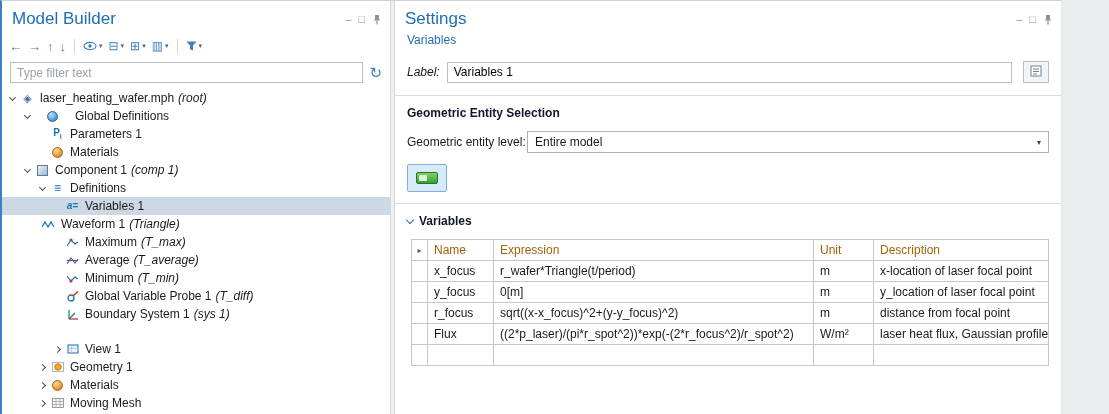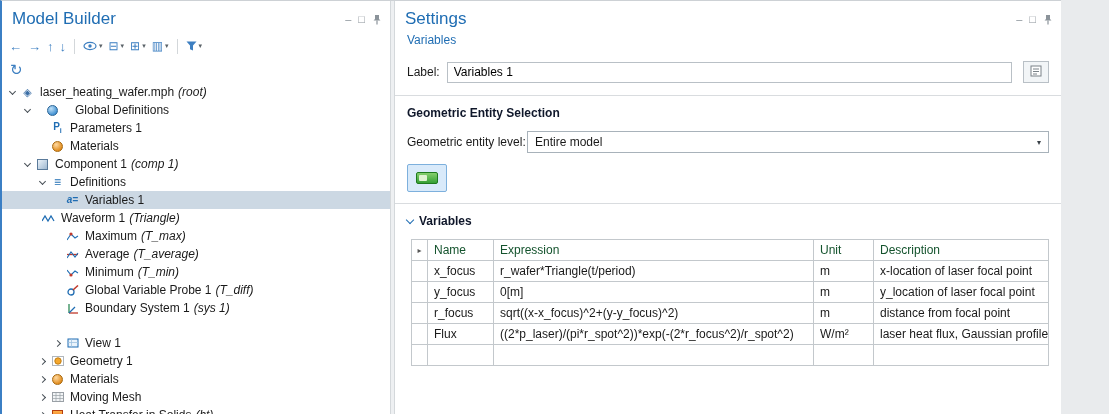--- a/index.html
+++ b/index.html
@@ -54,21 +54,21 @@
   .heat { width:11px; height:11px; border:1px solid #b53d0e; background:linear-gradient(180deg,#ffb347,#e2541b); }
   .pi { color:#1f6db3; font-weight:700; font-size:10px; line-height:1; }
   .pi sub { font-size:7px; }
   .defs { color:#1f6db3; font-weight:700; font-size:12px; line-height:1; }
   .vars { color:#1f6db3; font-weight:700; font-style:italic; font-size:10px; line-height:1; }
   .rooti { color:#3b6ea5; font-size:11px; line-height:1; }
 
   
   .subtitle { color:#1f6db3; margin:0 0 10px 12px; flex:none; }
   .label-row { display:flex; align-items:center; gap:7px; margin:4px 12px 12px 12px; flex:none; }
-  .label-row label { flex:none; }
+  .label-row label { flex:none;font-style:italic; }
   .text-input { flex:1; height:21px; border:1px solid #b9c0c6; padding:0 6px; font:inherit; }
   .icon-btn { flex:none; width:26px; height:22px; border:1px solid #b9c0c6; background:#f2f5f7;
               display:inline-flex; align-items:center; justify-content:center; margin-left:4px; padding:0; cursor:default; }
   .divider { height:1px; background:#d9dcdf; flex:none; }
   .section-header { display:flex; align-items:center; gap:6px; color:#0f172a; font-weight:700;
                     margin:10px 12px 9px 12px; flex:none; }
   .sec-chev { width:6px; height:6px; border-right:1.5px solid #1f6db3; border-bottom:1.5px solid #1f6db3;
               transform:rotate(45deg); margin-top:-3px; }
   .ges-row { display:flex; align-items:center; margin:2px 12px 11px 12px; flex:none; }
   .ges-row label { width:120px; flex:none; }
@@ -80,21 +80,21 @@
                 padding:0; flex:none; align-self:flex-start; cursor:default; }
   .green-pill { width:22px; height:12px; border:1px solid #1e7a1e; border-radius:2px;
                 background:linear-gradient(180deg,#86cf6e,#35a035); position:relative; }
   .green-pill::after { content:""; position:absolute; left:2px; top:2px; width:8px; height:6px;
                 background:#dff3d2; border-radius:1px; }
 
   .vars-table { border-collapse:collapse; margin:2px 12px 0 16px; flex:none; font-size:12px;
                 table-layout:fixed; width:calc(100% - 28px); }
   .vars-table th, .vars-table td { border:1px solid #c3c8cc; height:21px; padding:0 6px;
                 text-align:left; font-weight:400; overflow:hidden; white-space:nowrap; }
-  .vars-table th { color:#14532d; }
+  .vars-table th { color:#a16207; }
   .vars-table .corner { padding:0 2px; text-align:center; color:#555; font-size:8px; }
 </style>
 </head>
 <body>
 
 <div class="app">
 
   <section class="panel left">
     <header class="panel-header">
       <h1 class="panel-title">Model Builder</h1>
@@ -162,20 +162,21 @@
         <span class="tbtn">
           <span class="tic">
             <svg width="11" height="10" viewBox="0 0 11 10">
               <path d="M0.5 0.5h10L7 4.5v5l-3-1.2V4.5z" fill="#3d7fc1"></path>
             </svg>
           </span>
           <span class="ddc">▾</span>
         </span>
       </div>
     <div class="filter-row">
+      <input class="filter" placeholder="Type filter text" style="">
       <span class="refresh">↻</span>
     </div>
     <div class="tree">
         <div class="trow" style="padding-left: 4px;">
           <span class="chevbox">
             <span class="chev"></span>
           </span>
           <span class="ti">
             <span class="rooti">◈</span>
           </span>

